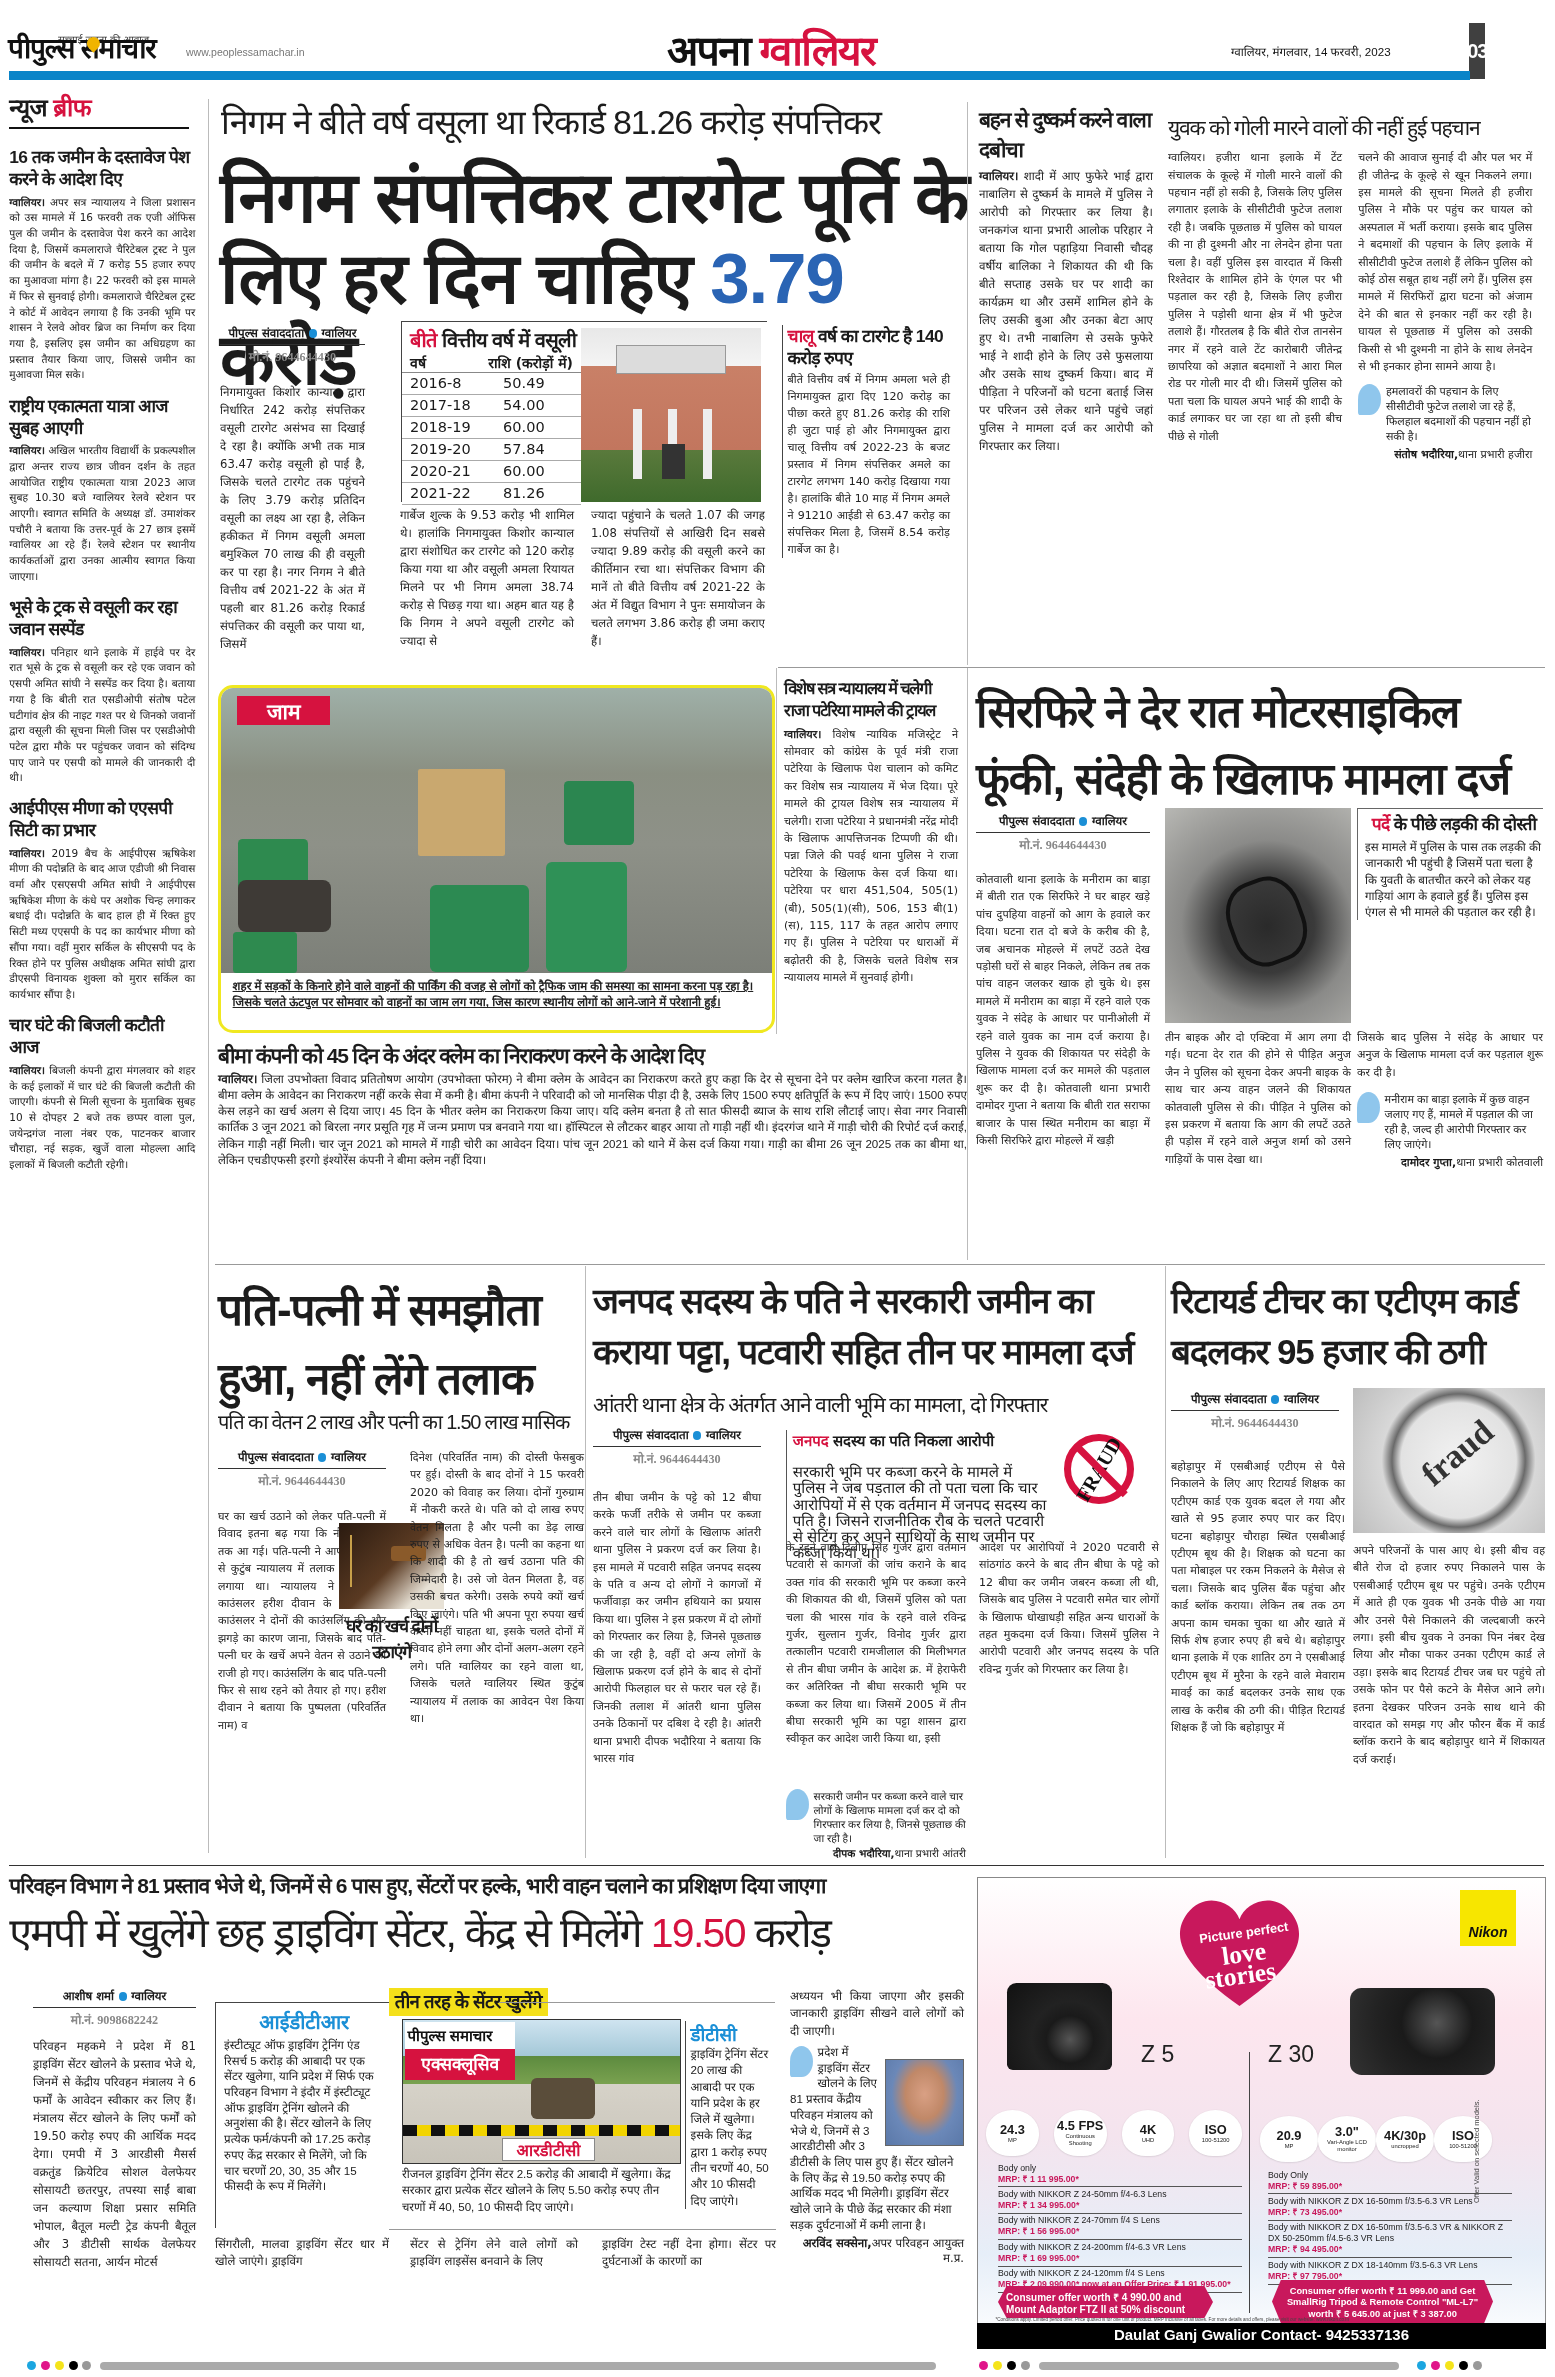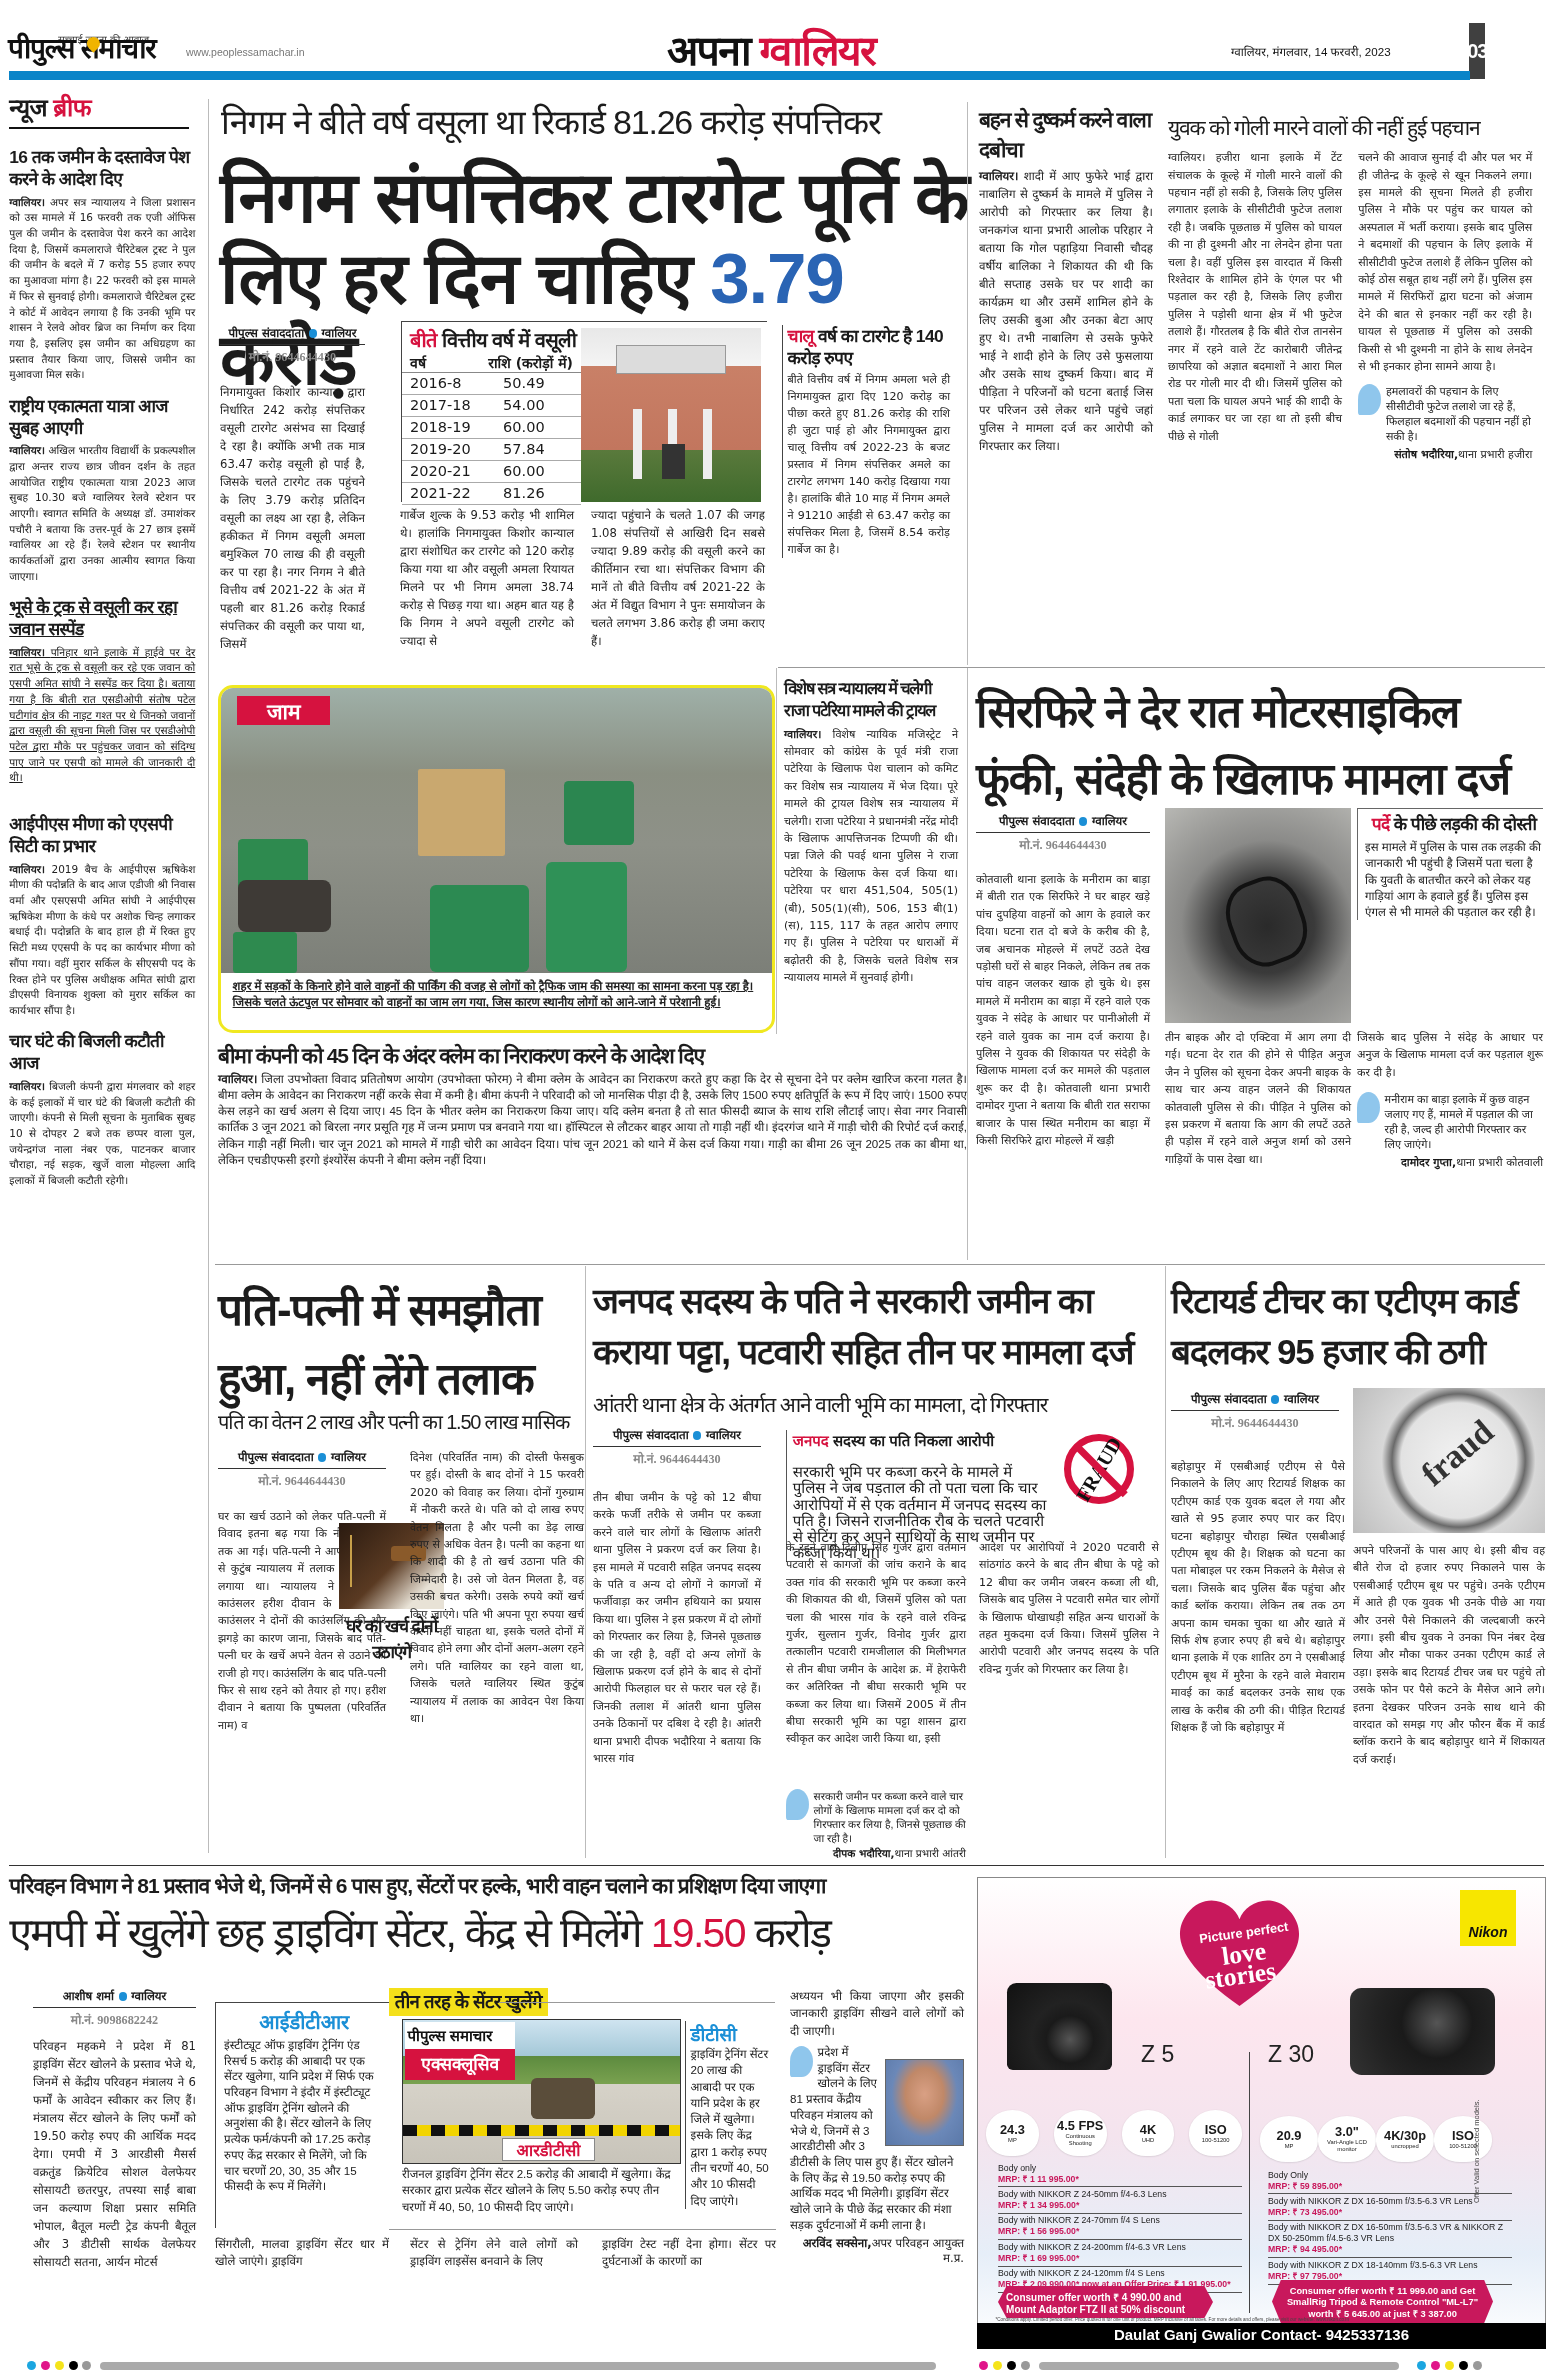--- a/index.html
+++ b/index.html
@@ -46,21 +46,21 @@
 </div>
 <div class="abs" style="left:9.3px;top:146px;width:186px" id="brief-list">
     <div style="margin-bottom: 11.6px;">
       <div class="hl" style="font-size: 17.4px; line-height: 22px; margin-bottom: 4.6px; letter-spacing: -0.6px;">16 तक जमीन के दस्तावेज पेश करने के आदेश दिए</div>
       <div class="body-text" style="font-size: 10.5px; line-height: 15.7px;"><b>ग्वालियर।</b> <span>अपर सत्र न्यायालय ने जिला प्रशासन को उस मामले में 16 फरवरी तक एजी ऑफिस पुल की जमीन के दस्तावेज पेश करने का आदेश दिया है, जिसमें कमलाराजे चैरिटेबल ट्रस्ट ने पुल की जमीन के बदले में 7 करोड़ 55 हजार रुपए का मुआवजा मांगा है। 22 फरवरी को इस मामले में फिर से सुनवाई होगी। कमलाराजे चैरिटेबल ट्रस्ट ने कोर्ट में आवेदन लगाया है कि उनकी भूमि पर शासन ने रेलवे ओवर ब्रिज का निर्माण कर दिया गया है, इसलिए इस जमीन का अधिग्रहण का प्रस्ताव तैयार किया जाए, जिससे जमीन का मुआवजा मिल सके।</span></div>
     </div>
     <div style="margin-bottom: 11.6px;">
       <div class="hl" style="font-size: 17.4px; line-height: 22px; margin-bottom: 4.6px; letter-spacing: -0.6px;">राष्ट्रीय एकात्मता यात्रा आज सुबह आएगी</div>
       <div class="body-text" style="font-size: 10.5px; line-height: 15.7px;"><b>ग्वालियर।</b> <span>अखिल भारतीय विद्यार्थी के प्रकल्पशील द्वारा अन्तर राज्य छात्र जीवन दर्शन के तहत आयोजित राष्ट्रीय एकात्मता यात्रा 2023 आज सुबह 10.30 बजे ग्वालियर रेलवे स्टेशन पर आएगी। स्वागत समिति के अध्यक्ष डॉ. उमाशंकर पचौरी ने बताया कि उत्तर-पूर्व के 27 छात्र इसमें ग्वालियर आ रहे हैं। रेलवे स्टेशन पर स्थानीय कार्यकर्ताओं द्वारा उनका आत्मीय स्वागत किया जाएगा।</span></div>
     </div>
-    <div style="margin-bottom: 27px; text-decoration: underline;">
+    <div style="margin-bottom: 11px;">
       <div class="hl" style="font-size: 17.4px; line-height: 22px; margin-bottom: 4.6px; letter-spacing: -0.6px;">भूसे के ट्रक से वसूली कर रहा जवान सस्पेंड</div>
       <div class="body-text" style="font-size: 10.5px; line-height: 15.7px;"><b>ग्वालियर।</b> <span>पनिहार थाने इलाके में हाईवे पर देर रात भूसे के ट्रक से वसूली कर रहे एक जवान को एसपी अमित सांघी ने सस्पेंड कर दिया है। बताया गया है कि बीती रात एसडीओपी संतोष पटेल घटीगांव क्षेत्र की नाइट गश्त पर थे जिनको जवानों द्वारा वसूली की सूचना मिली जिस पर एसडीओपी पटेल द्वारा मौके पर पहुंचकर जवान को संदिग्ध पाए जाने पर एसपी को मामले की जानकारी दी थी।</span></div>
     </div>
     <div style="margin-bottom: 11.6px;">
       <div class="hl" style="font-size: 17.4px; line-height: 22px; margin-bottom: 4.6px; letter-spacing: -0.6px;">आईपीएस मीणा को एएसपी सिटी का प्रभार</div>
       <div class="body-text" style="font-size: 10.5px; line-height: 15.7px;"><b>ग्वालियर।</b> <span>2019 बैच के आईपीएस ऋषिकेश मीणा की पदोन्नति के बाद आज एडीजी श्री निवास वर्मा और एसएसपी अमित सांघी ने आईपीएस ऋषिकेश मीणा के कंधे पर अशोक चिन्ह लगाकर बधाई दी। पदोन्नति के बाद हाल ही में रिक्त हुए सिटी मध्य एएसपी के पद का कार्यभार मीणा को सौंपा गया। वहीं मुरार सर्किल के सीएसपी पद के रिक्त होने पर पुलिस अधीक्षक अमित सांघी द्वारा डीएसपी विनायक शुक्ला को मुरार सर्किल का कार्यभार सौंपा है।</span></div>
     </div>
     <div style="margin-bottom: 11.6px;">
       <div class="hl" style="font-size: 17.4px; line-height: 22px; margin-bottom: 4.6px; letter-spacing: -0.6px;">चार घंटे की बिजली कटौती आज</div>
       <div class="body-text" style="font-size: 10.5px; line-height: 15.7px;"><b>ग्वालियर।</b> <span>बिजली कंपनी द्वारा मंगलवार को शहर के कई इलाकों में चार घंटे की बिजली कटौती की जाएगी। कंपनी से मिली सूचना के मुताबिक सुबह 10 से दोपहर 2 बजे तक छप्पर वाला पुल, जयेन्द्रगंज नाला नंबर एक, पाटनकर बाजार चौराहा, नई सड़क, खुर्जे वाला मोहल्ला आदि इलाकों में बिजली कटौती रहेगी।</span></div>

